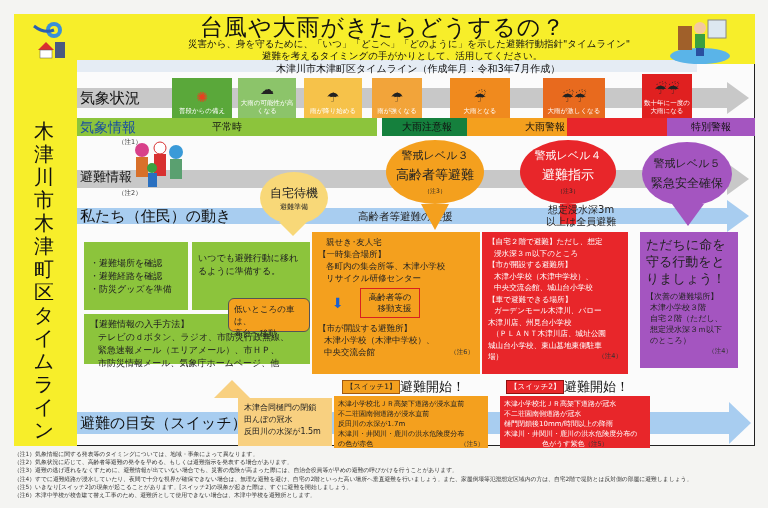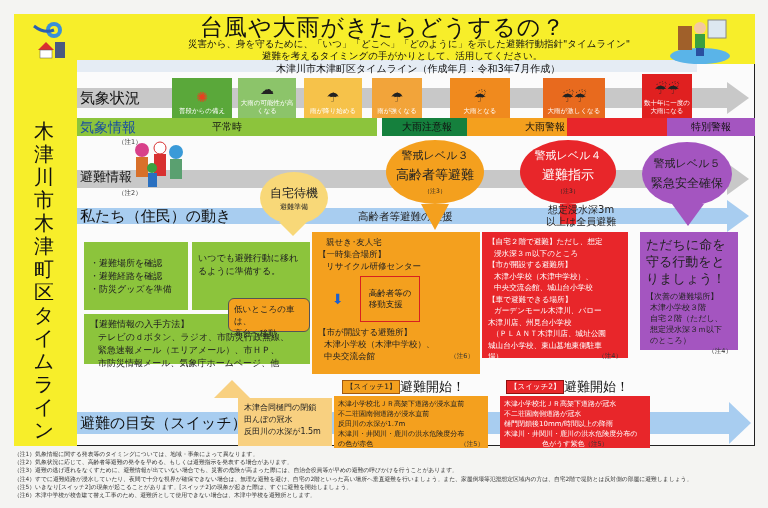--- a/index.html
+++ b/index.html
@@ -183,54 +183,55 @@
 </div>
 
 <div class="abs" style="left:228px;top:298px;width:82px;height:34px;background:#f4a01e;border:1px solid #555;border-radius:6px;font-size:8.5px;line-height:12px;padding:4px 5px">
   <div>低いところの車は、</div>
   <div>高台へ移動</div>
 </div>
 
 <div class="abs lbox" style="left:312px;top:232px;width:168px;height:142px;background:#f4a01e;font-size:8.5px;line-height:12px">
   <div style="padding-left:8px">親せき･友人宅</div>
   <div>【一時集合場所】</div>
+  <div style="padding-left:8px">各町内の集会所等、木津小学校</div>
   <div style="padding-left:8px">リサイクル研修センター</div>
   <div style="display:flex;align-items:center;margin:4px 0 4px 14px">
     <span style="color:#1a60d0;font-size:14px;margin-right:16px">⬇</span>
-    <div style="border:1.5px solid #d82020;padding:11px 8px;text-align:left;line-height:11px">
+    <div style="border:1.5px solid #d82020;padding:3px 8px;text-align:right;line-height:11px">
       <div>高齢者等の</div>
       <div>移動支援</div>
     </div>
   </div>
   <div>【市が開設する避難所】</div>
   <div style="padding-left:6px">木津小学校（木津中学校）、</div>
   <div style="padding-left:6px;display:flex;justify-content:space-between">
       <span>中央交流会館</span>
       <span class="smallnote">（注6）</span>
     </div>
 </div>
 
-<div class="abs lbox" style="left:482px;top:232px;width:146px;height:126px;background:#e8262a;color:#fff;font-size:7.6px;line-height:11.5px">
+<div class="abs lbox" style="left:482px;top:232px;width:146px;height:142px;background:#e8262a;color:#fff;font-size:7.6px;line-height:11.5px">
   <div>【自宅２階で避難】ただし、想定</div>
   <div style="padding-left:6px">浸水深３ｍ以下のところ</div>
   <div>【市が開設する避難所】</div>
   <div style="padding-left:6px">木津小学校（木津中学校）、</div>
   <div style="padding-left:6px">中央交流会館、城山台小学校</div>
   <div>【車で避難できる場所】</div>
   <div style="padding-left:6px">ガーデンモール木津川、バロー</div>
   <div>木津川店、州見台小学校</div>
   <div style="padding-left:4px">（ＰＬＡＮＴ木津川店、城址公園</div>
   <div>城山台小学校、東山墓地東側駐車</div>
   <div style="display:flex;justify-content:space-between">
       <span>場）</span>
       <span class="smallnote" style="color:#333">（注4）</span>
     </div>
 </div>
 
-<div class="abs lbox" style="left:640px;top:232px;width:98px;height:118px;background:#a455c0;font-size:8px;line-height:11px">
+<div class="abs lbox" style="left:640px;top:232px;width:98px;height:136px;background:#a455c0;font-size:8px;line-height:11px">
   <div style="font-size:13px;line-height:17px;margin-bottom:4px">ただちに命を守る行動をとりましょう！</div>
   <div>【次善の避難場所】</div>
   <div style="padding-left:4px">木津小学校３階</div>
   <div style="padding-left:4px">自宅２階（ただし、</div>
   <div style="padding-left:4px">想定浸水深３ｍ以下</div>
   <div style="padding-left:4px">のところ）</div>
   <div class="smallnote" style="text-align:right">（注4）</div>
 </div>
 
 <div class="abs" style="left:77px;top:412px;width:652px;height:22px;background:#a8cdf0"></div>

